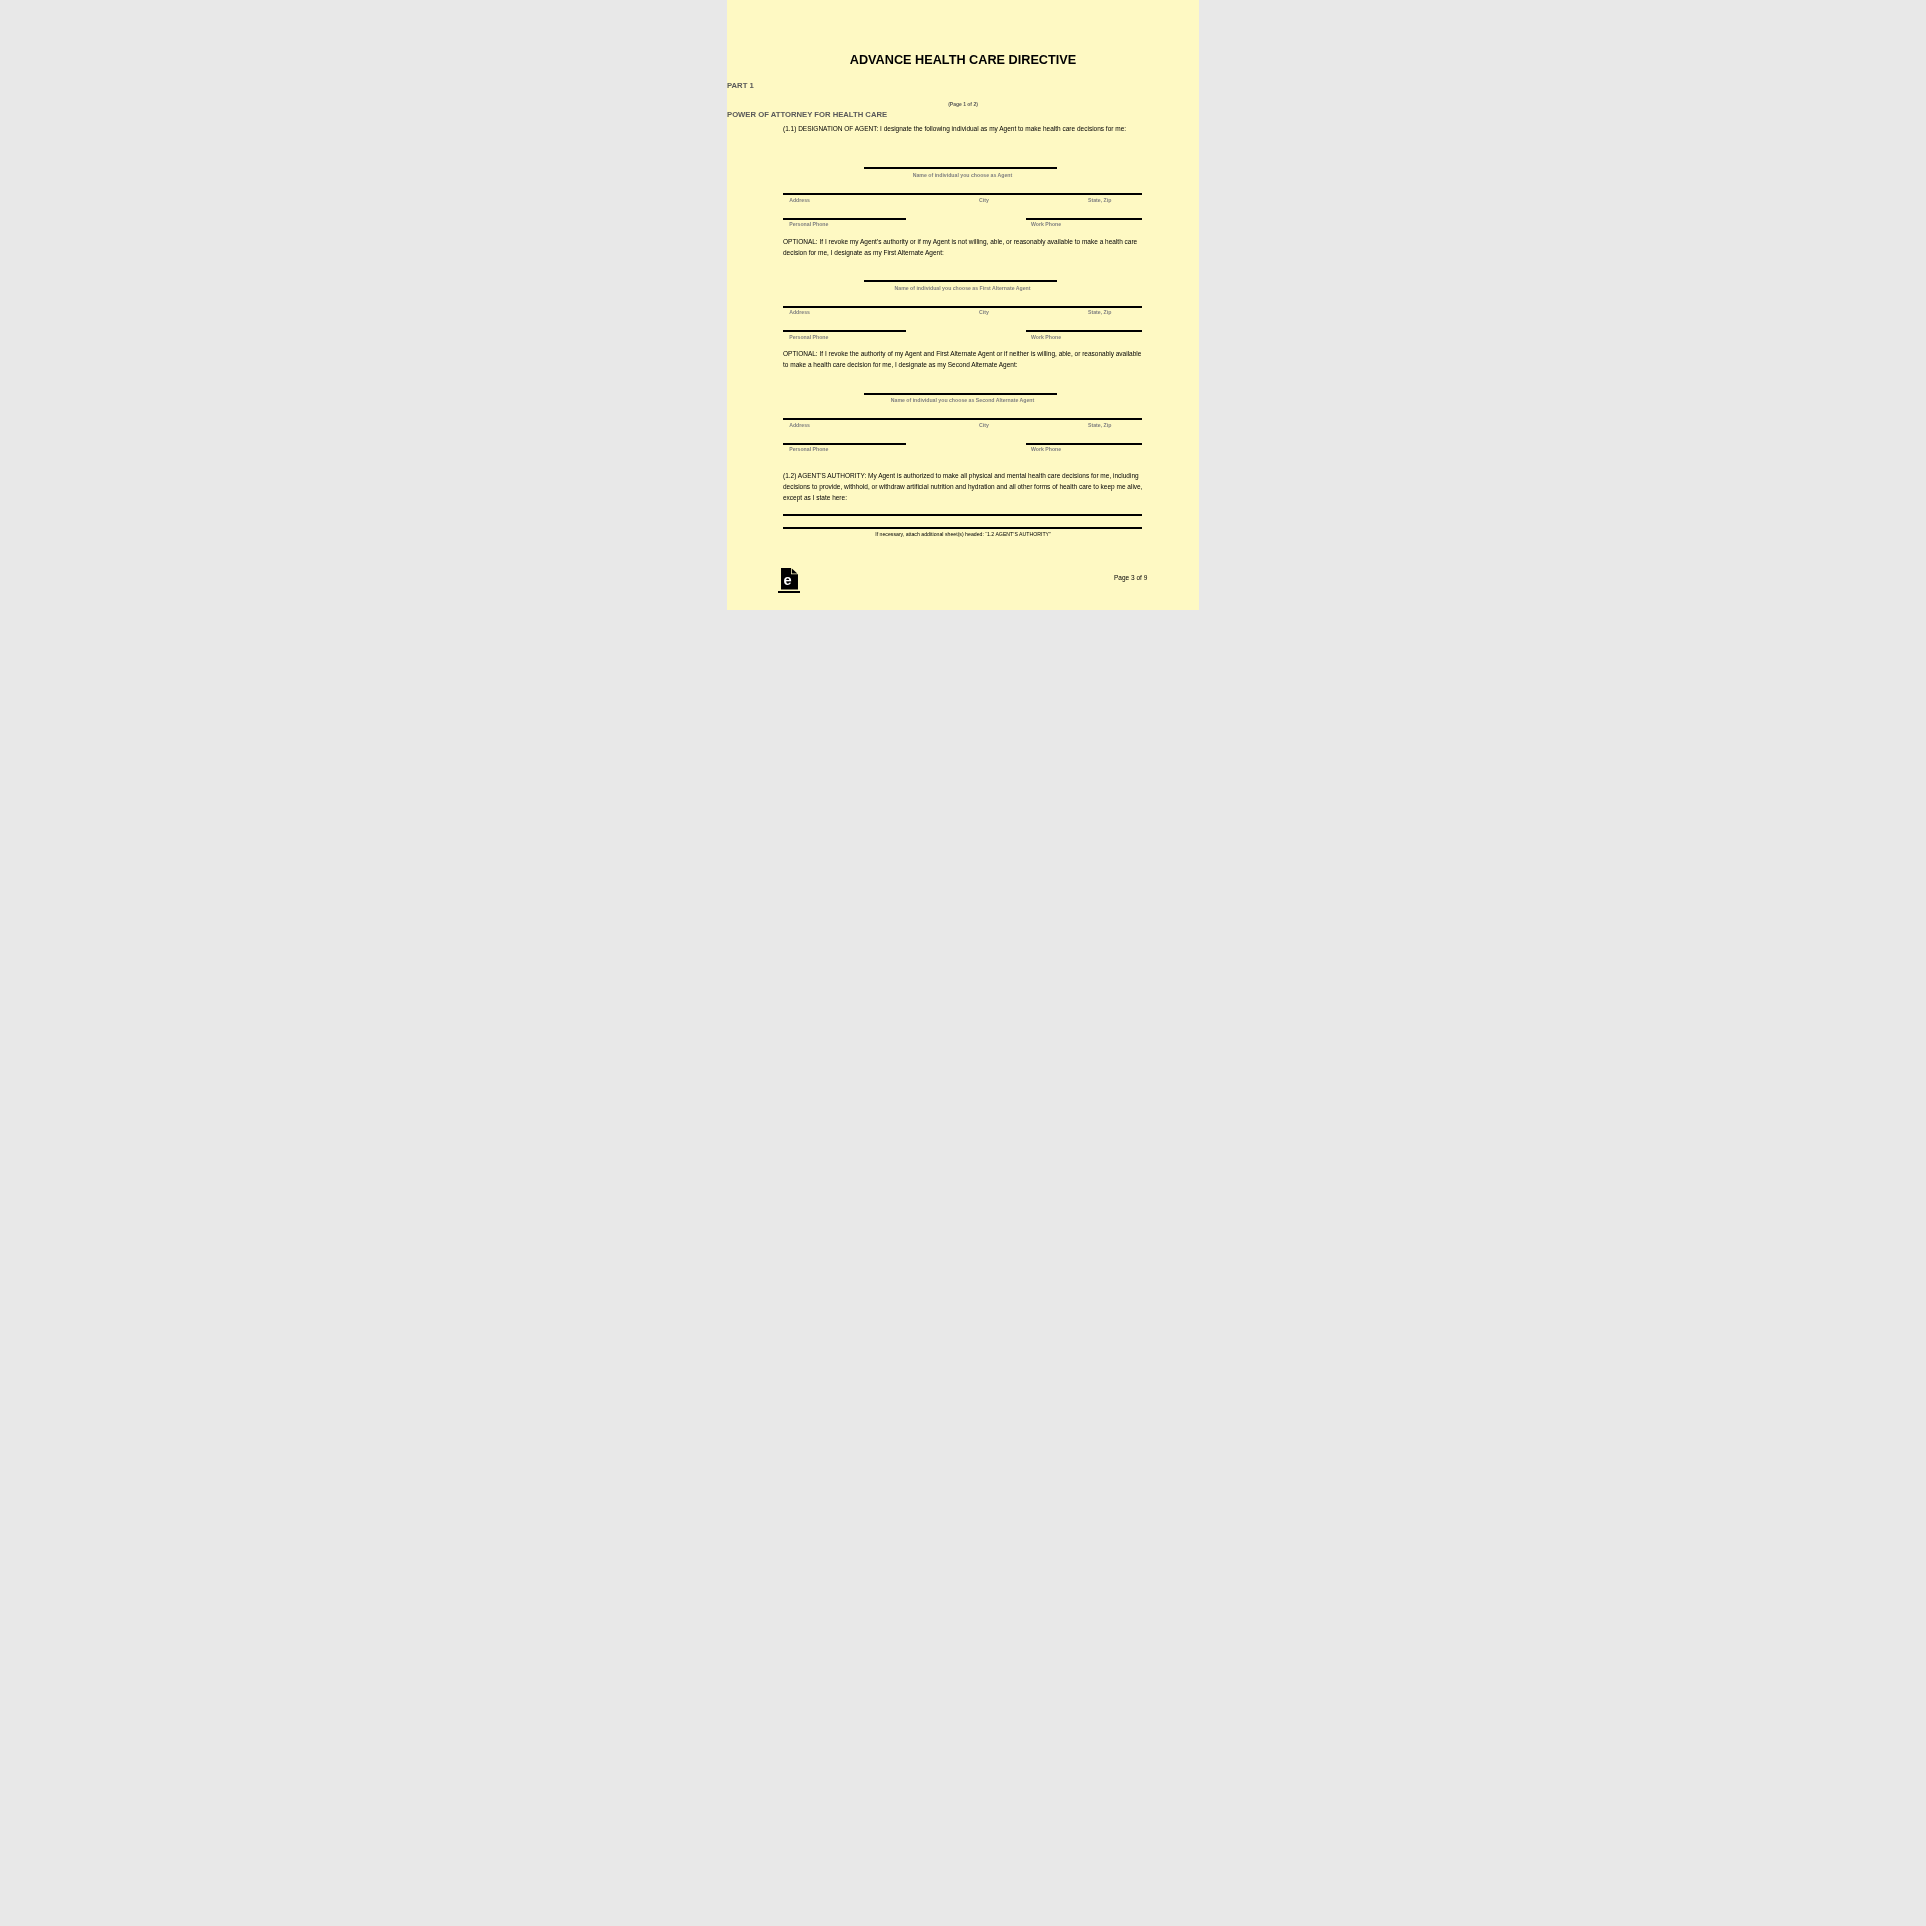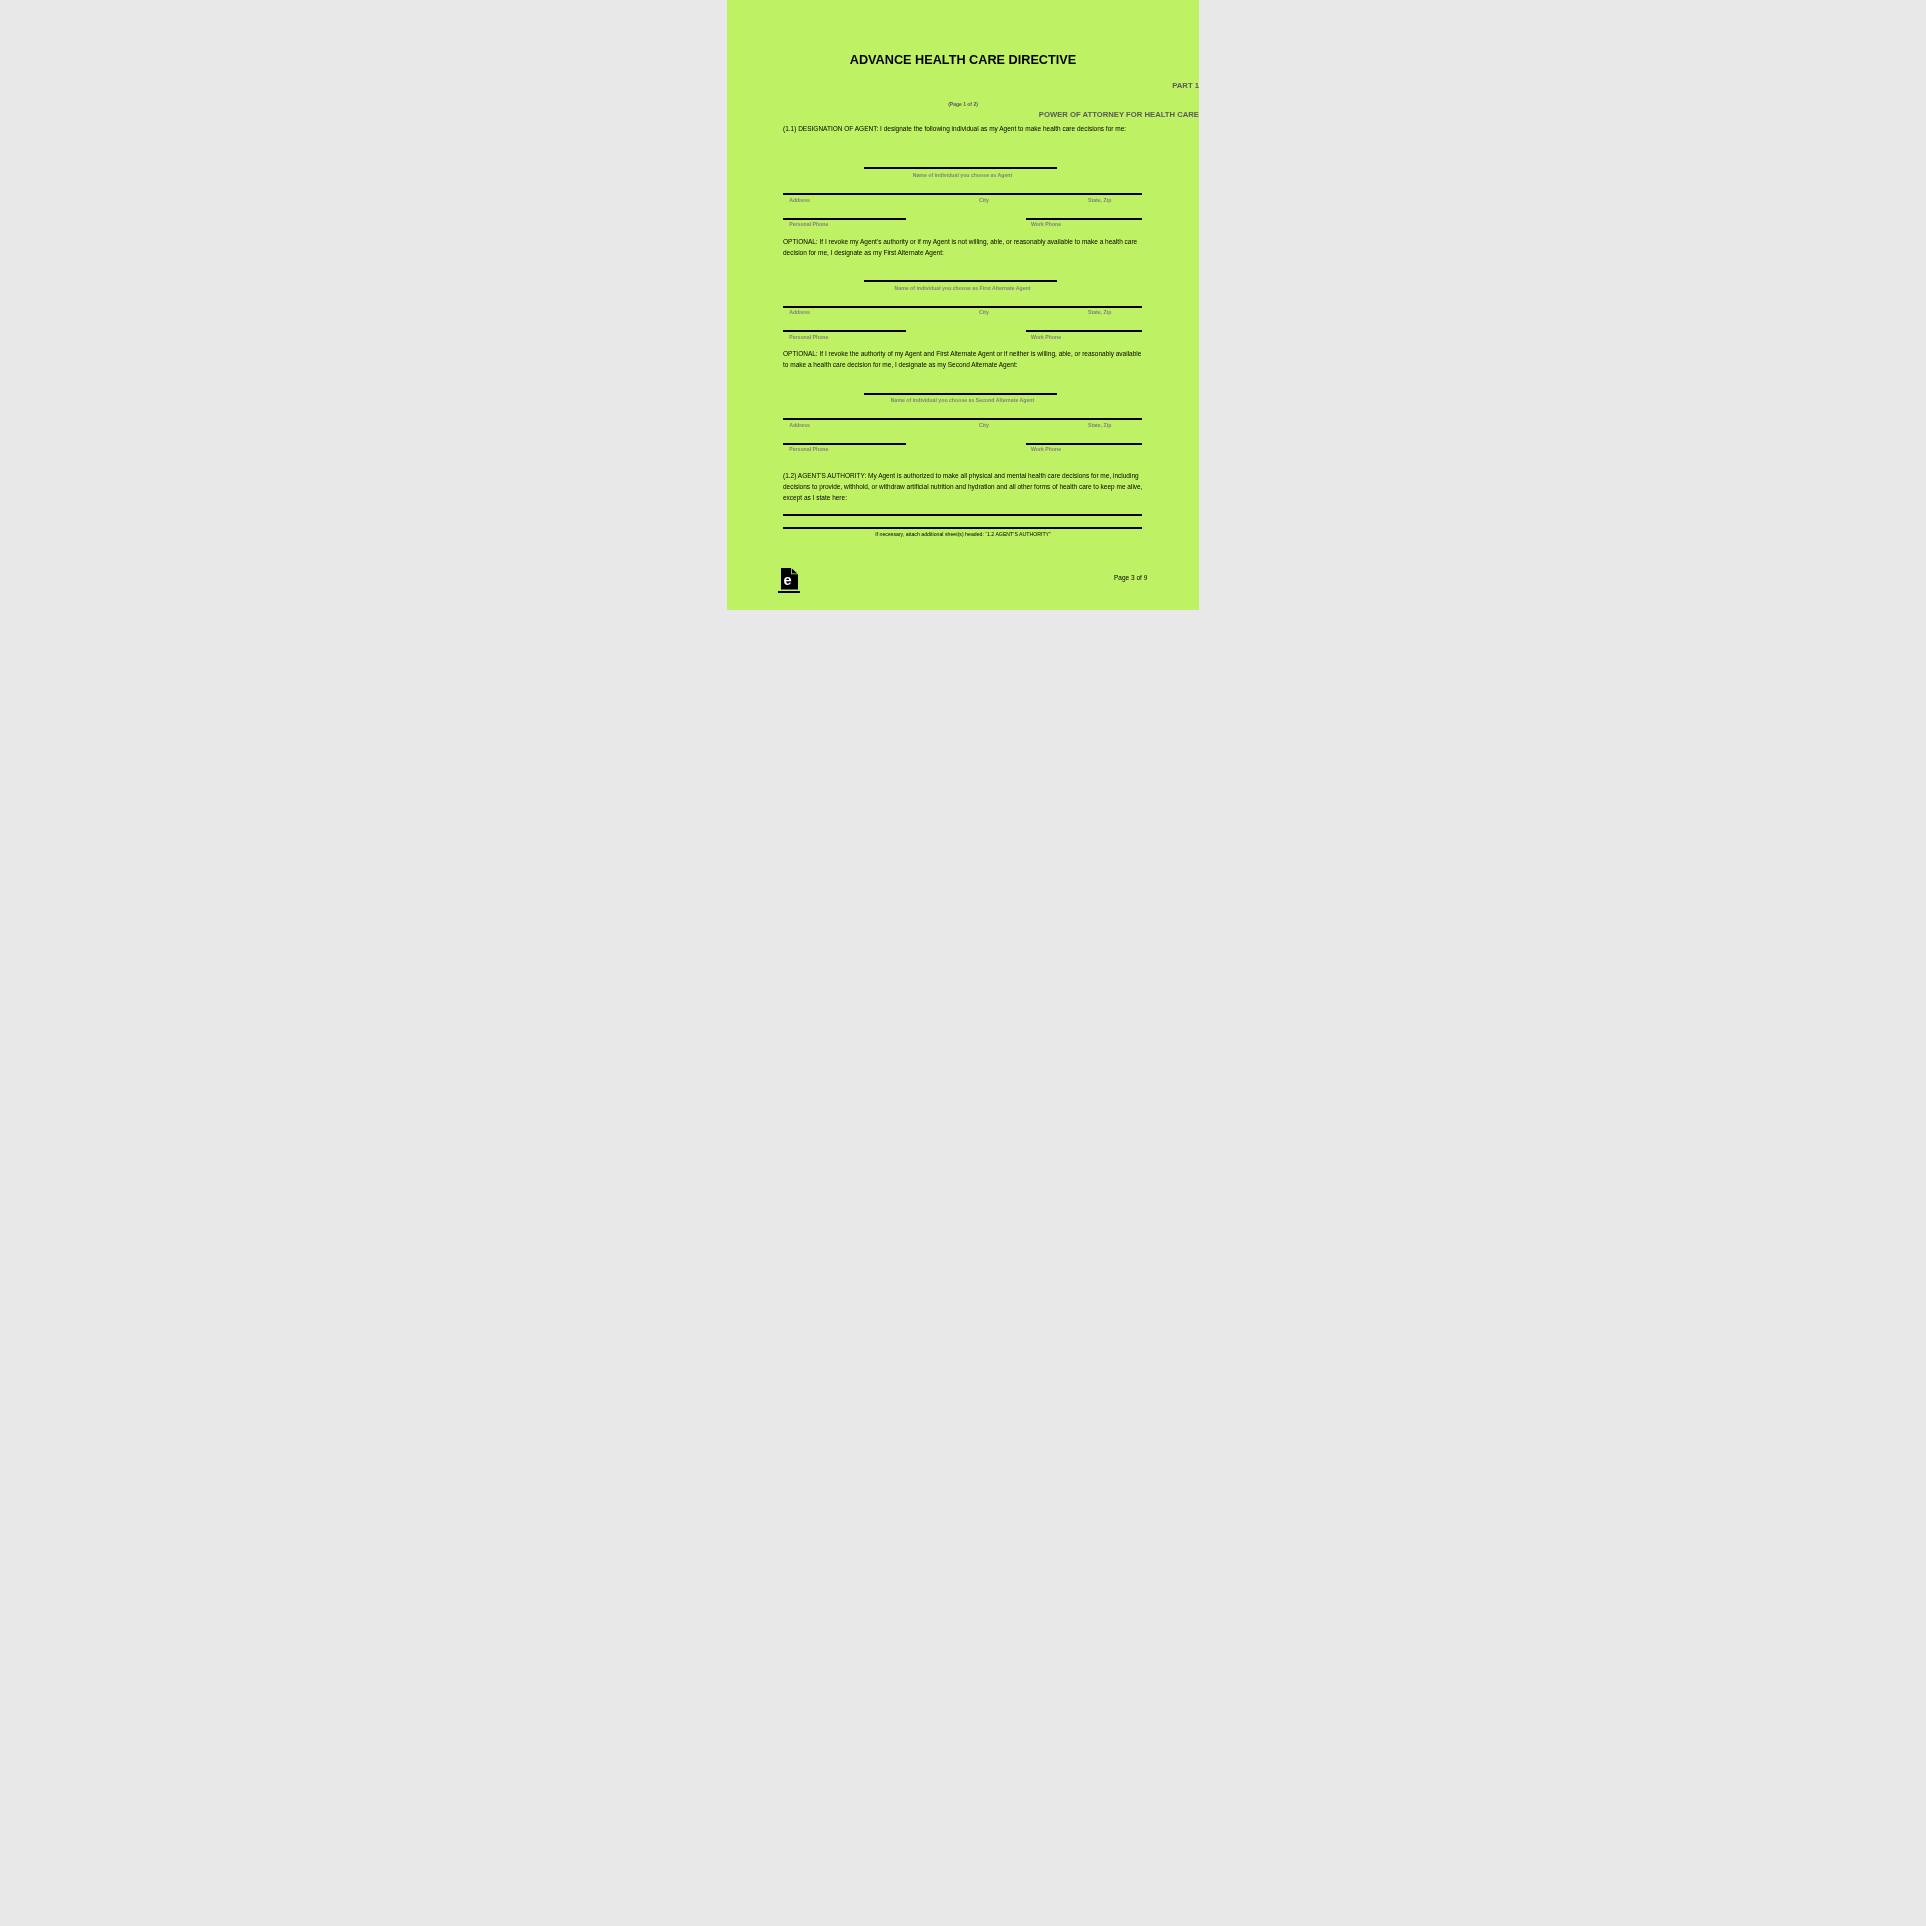--- a/index.html
+++ b/index.html
@@ -1,35 +1,35 @@
 <!DOCTYPE html>
 <html style="font-size:6.2px"><head>
 <meta charset="utf-8">
 <style>
   html, body { margin: 0; padding: 0; background: #e8e8e8; }
   .page {
     position: relative;
     width: 472px;
     height: 610px;
     margin: 0 auto;
-    background: #bef264;
+    background: #fef9c3;
     font-family: "Liberation Sans", sans-serif;
     color: #000;
     overflow: hidden;
   }
   .doc-title {
     position: absolute;
     top: 53px; left: 0; width: 100%;
     text-align: center;
     font-size: 12.7px; font-weight: bold; color: #000;
     letter-spacing: 0px;
   }
   .part-heading, .part-subheading {
     position: absolute; left: 0; width: 100%;
-    text-align: right;
+    text-align: left;
     font-size: 7.7px; font-weight: bold; color: #595959;
   }
   .part-heading { top: 81px; }
   .part-subheading { top: 90px; margin-top: 20px; }
   .page-note {
     position: absolute; top: 101px; left: 0; width: 100%;
     text-align: center;
     font-size: 5px; font-weight: bold; color: #595959;
   }
   .para {

